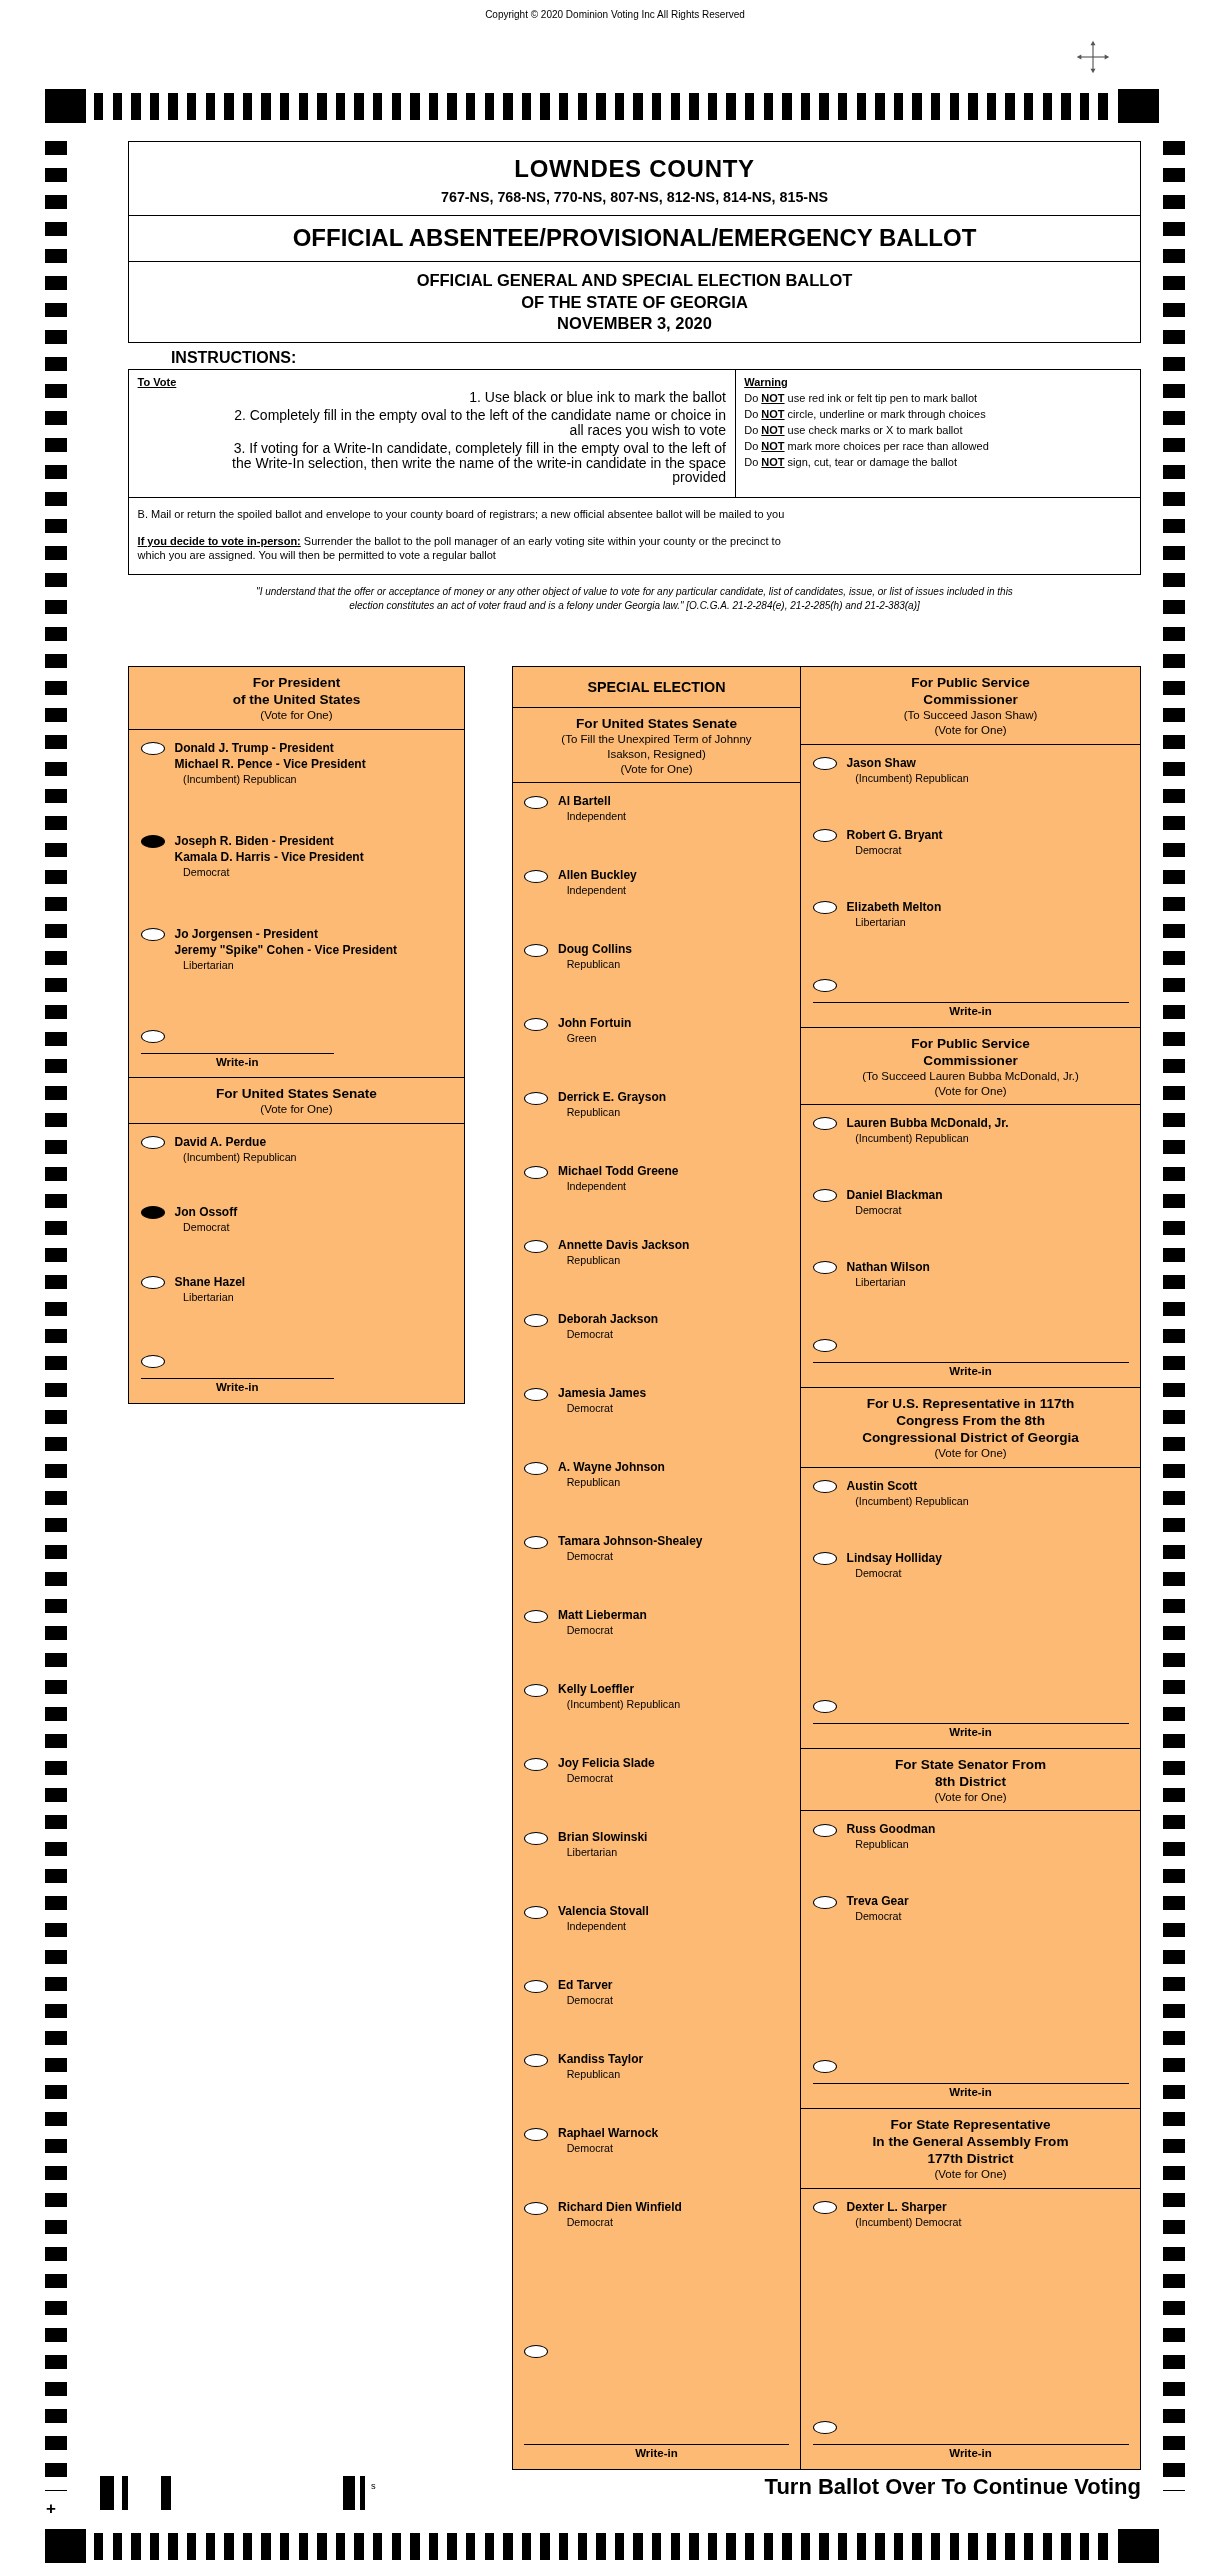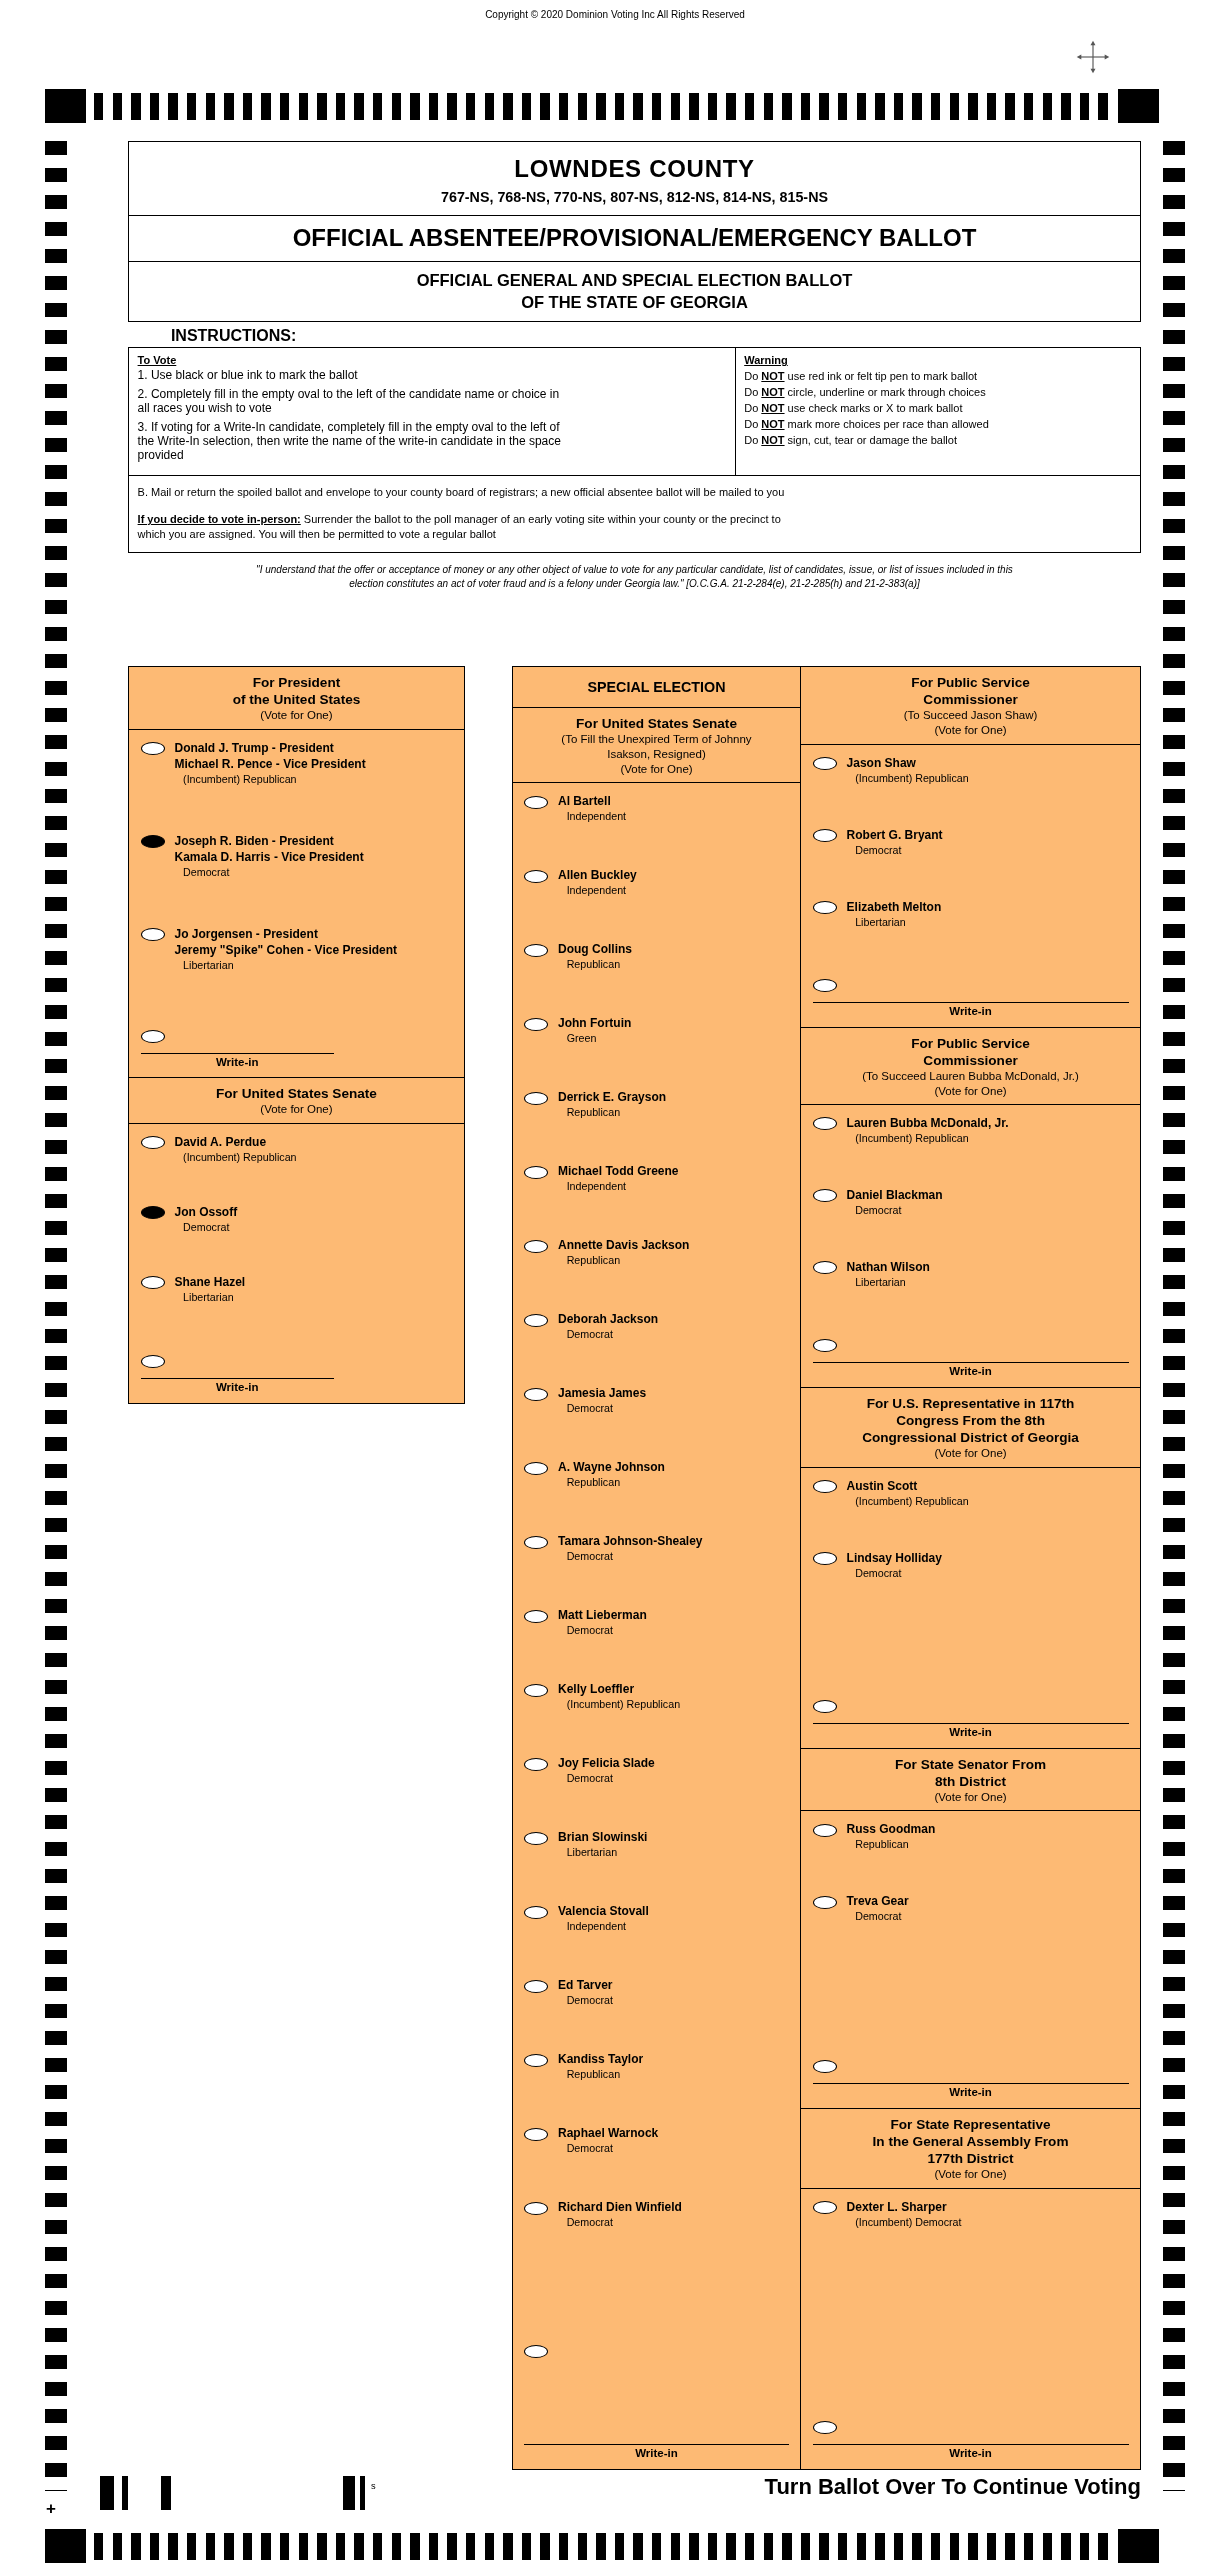--- a/index.html
+++ b/index.html
@@ -28,21 +28,21 @@
   .precincts { font-size:14.3px; font-weight:bold; margin-top:5.7px; }
   .type-box { border:1.4px solid #000; border-top:none; text-align:center; padding:8.6px 2.9px; }
   .type-title { font-size:24px; font-weight:bold; }
   .election-box { border:1.4px solid #000; border-top:none; text-align:center; padding:8.6px 2.9px 7.2px; }
   .election-line { font-size:16.5px; font-weight:bold; line-height:21.5px; }
   .instr-label { font-size:16px; font-weight:bold; margin:5.7px 0 2.1px 2.9px;padding-left:40px; }
   .instr-table { border:1.4px solid #000; display:flex; }
   .cell-tovote { width:60%; border-right:1.4px solid #000; padding:5.7px 8.6px 8.6px; }
   .cell-warning { width:40%; padding:5.7px 8.6px 8.6px; }
   .cell-title { font-size:11px; font-weight:bold; text-decoration:underline; margin-bottom:2.1px; }
-  .iv-item { font-size:12px; line-height:14.3px; white-space:pre-line; margin-bottom:4.3px; }
+  .iv-item { font-size:14px; line-height:14.3px; white-space:pre-line; margin-bottom:4.3px;text-align:right; }
   .warn-item { font-size:11px; line-height:16px; }
   .mistake-box { border:1.4px solid #000; border-top:none; padding:8.6px 8.6px 11.5px; font-size:11px; line-height:14.3px; }
   .m-title { font-weight:bold; text-decoration:underline; margin-bottom:7.2px; }
   .m-item { margin-bottom:5.7px; }
   .u { text-decoration:underline; } .b { font-weight:bold; }
   .inperson { margin-top:13px; white-space:pre-line; }
   .felony { font-size:10px; font-style:italic; text-align:center; line-height:13.6px;
     margin:10px auto 0; max-width:917px; white-space:pre-line; }
   
   .contest-area { position:absolute; left:128px; top:666px; width:1013px; height:1804px;
@@ -116,20 +116,21 @@
     <div class="county-box">
       <div class="county">LOWNDES COUNTY</div>
       <div class="precincts">767-NS, 768-NS, 770-NS, 807-NS, 812-NS, 814-NS, 815-NS</div>
     </div>
     <div class="type-box">
       <div class="type-title">OFFICIAL ABSENTEE/PROVISIONAL/EMERGENCY BALLOT</div>
     </div>
     <div class="election-box">
       <div class="election-line">OFFICIAL GENERAL AND SPECIAL ELECTION BALLOT</div>
       <div class="election-line">OF THE STATE OF GEORGIA</div>
+      <div class="election-line">NOVEMBER 3, 2020</div>
     </div>
 
     <div class="instr-label">INSTRUCTIONS:</div>
 
     <div class="instr-table">
       <div class="cell-tovote">
         <div class="cell-title">To Vote</div>
         <div class="iv-item">1. Use black or blue ink to mark the ballot</div>
         <div class="iv-item">2. Completely fill in the empty oval to the left of the candidate name or choice in
 all races you wish to vote</div>

